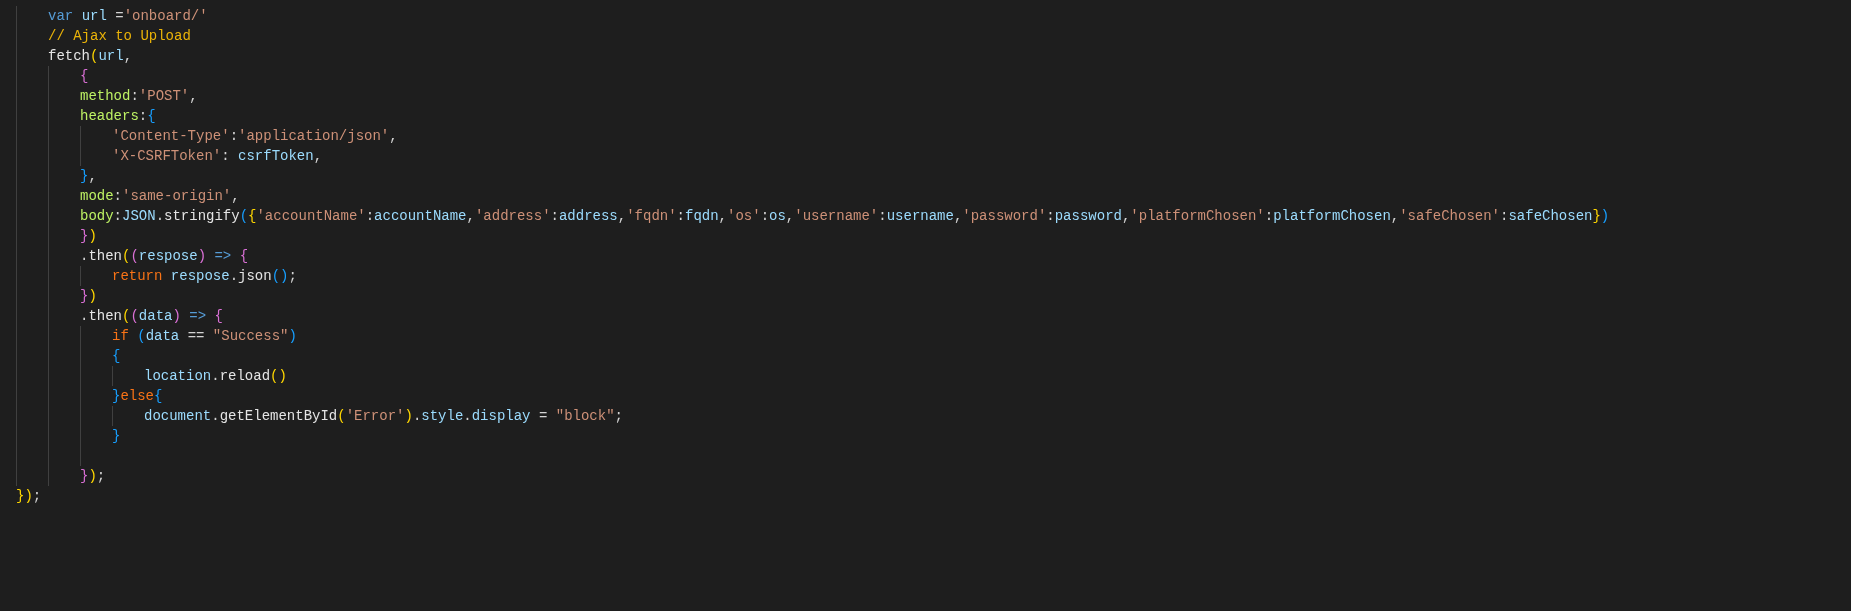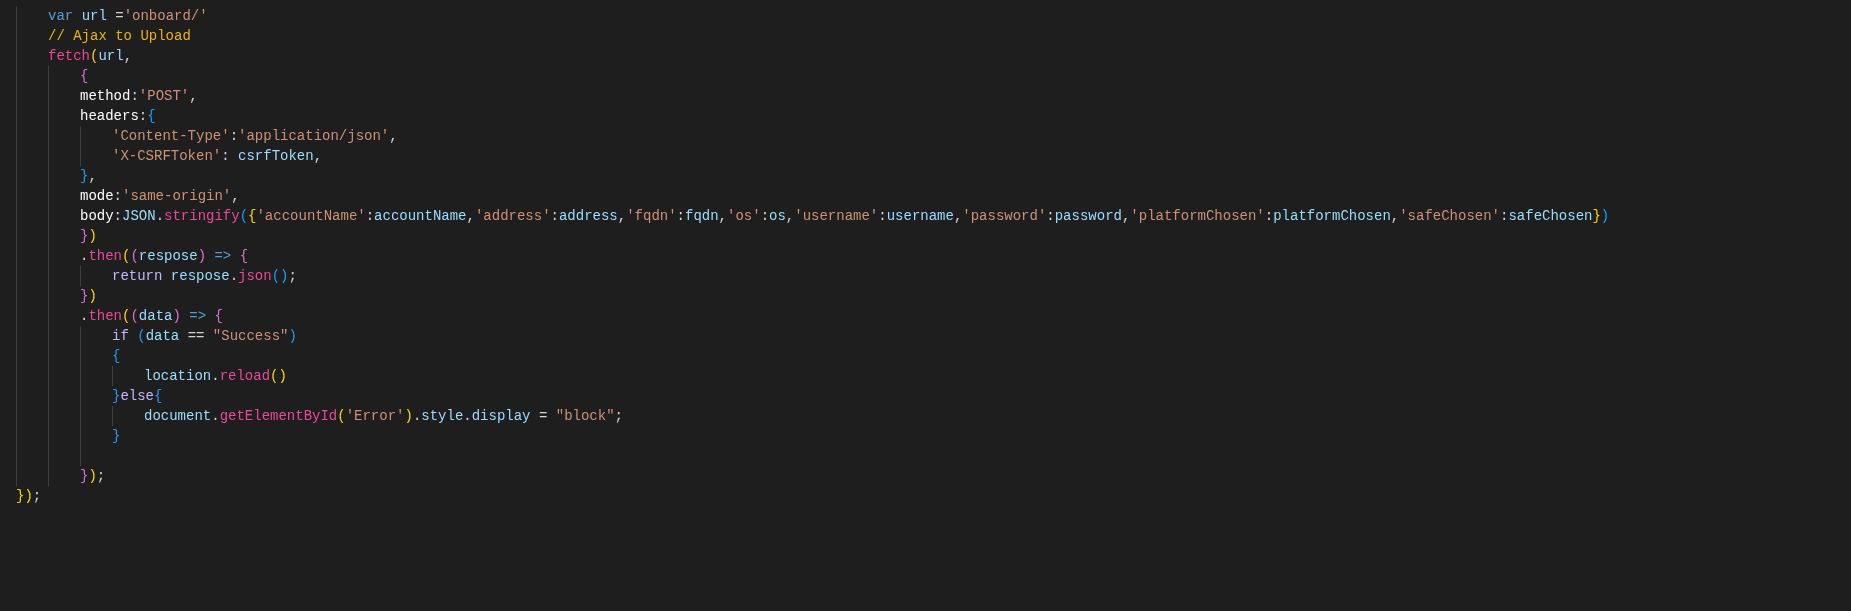--- a/index.html
+++ b/index.html
@@ -11,24 +11,24 @@
     white-space:pre;
     padding:6px 0 0 0;
   }
   .editor .line{display:flex;align-items:flex-end}
   .guides{display:inline-block}
   .g{display:inline-block;width:1px;height:20px;background:#404040;vertical-align:top;margin-right:31px}
   .g:first-child{margin-left:16px}
   .code{display:inline-block}
   
   .kw{color:#569cd6}     
-  .ctl{color:#c4b5fd}    
+  .ctl{color:#f97316}    
   .id{color:#9cdcfe}     
-  .prop{color:#ffffff}   
-  .fn{color:#ec4899}     
+  .prop{color:#bef264}   
+  .fn{color:#e5e5e5}     
   .str{color:#ce9178}
   .cmt{color:#eab308}    
   .pn{color:#d4d4d4}     
   .y{color:#ffd700}      
   .p{color:#da70d6}      
   .b{color:#179fff}      
 </style>
 </head>
 <body>
 

